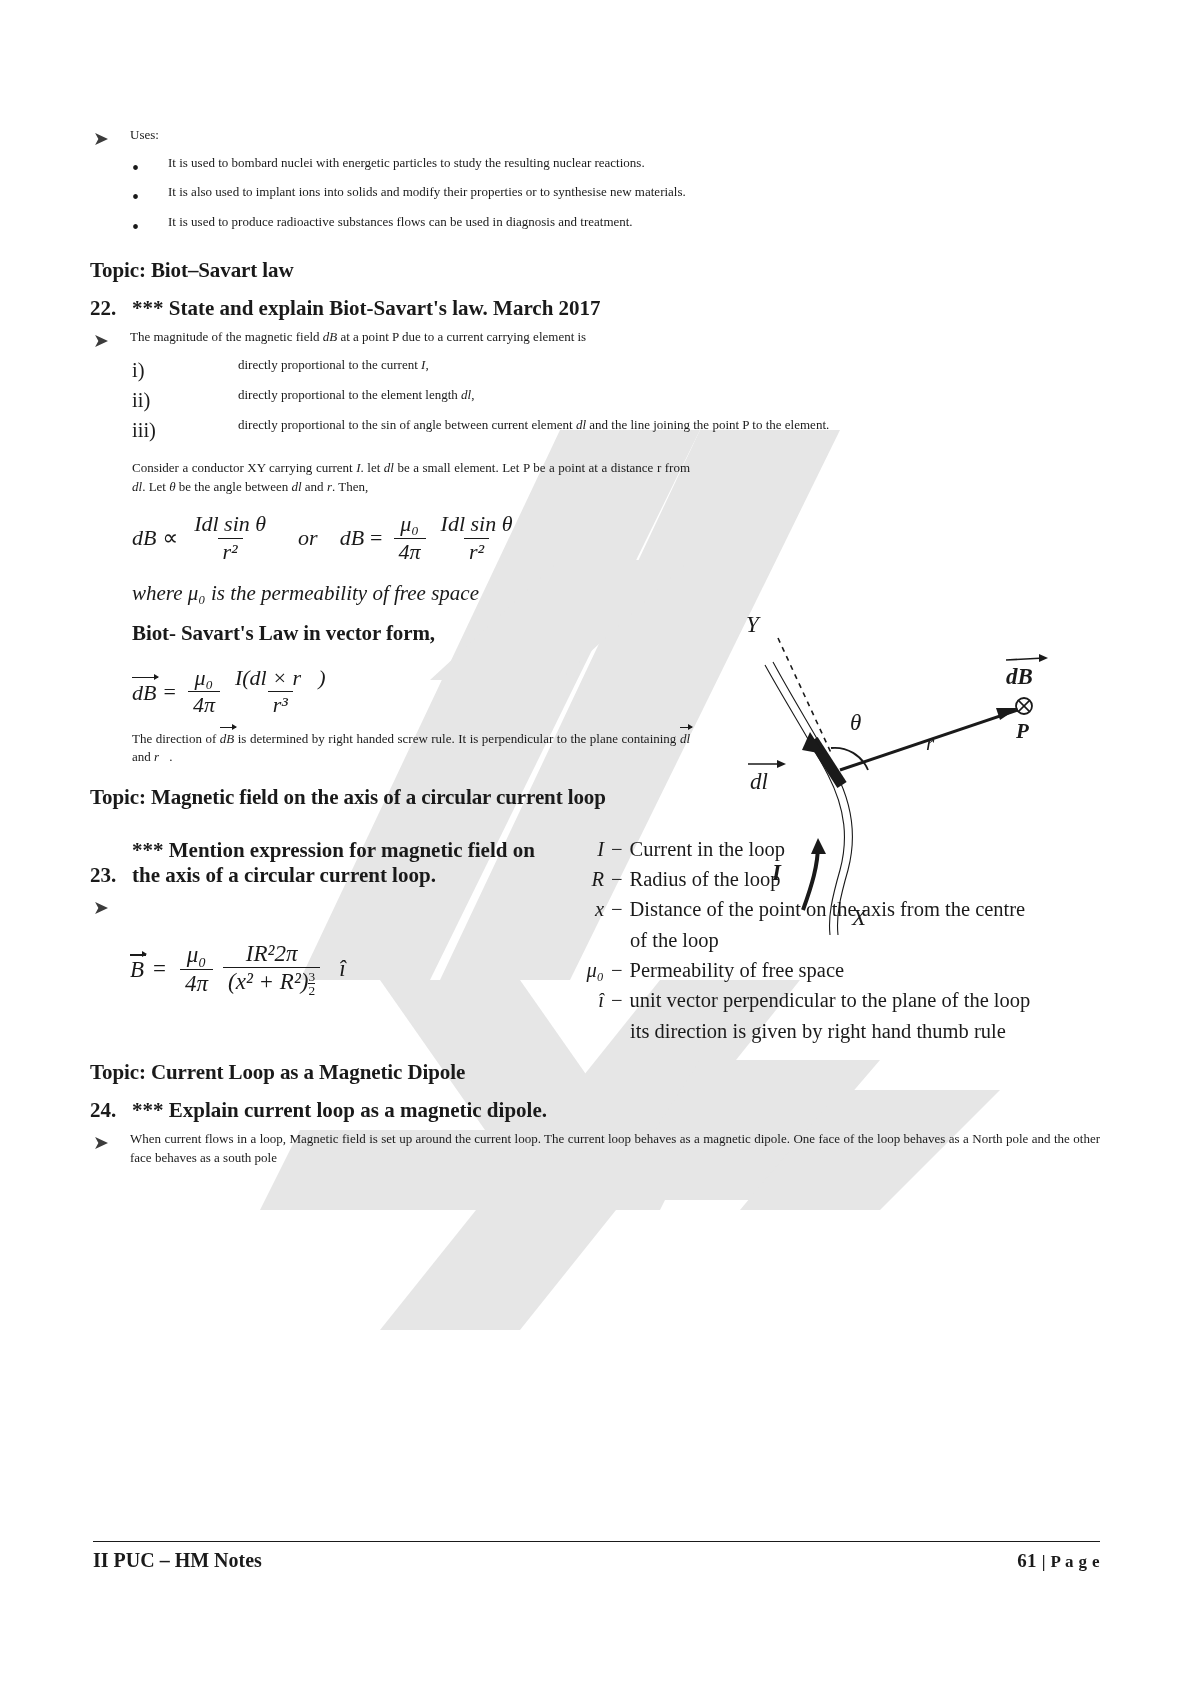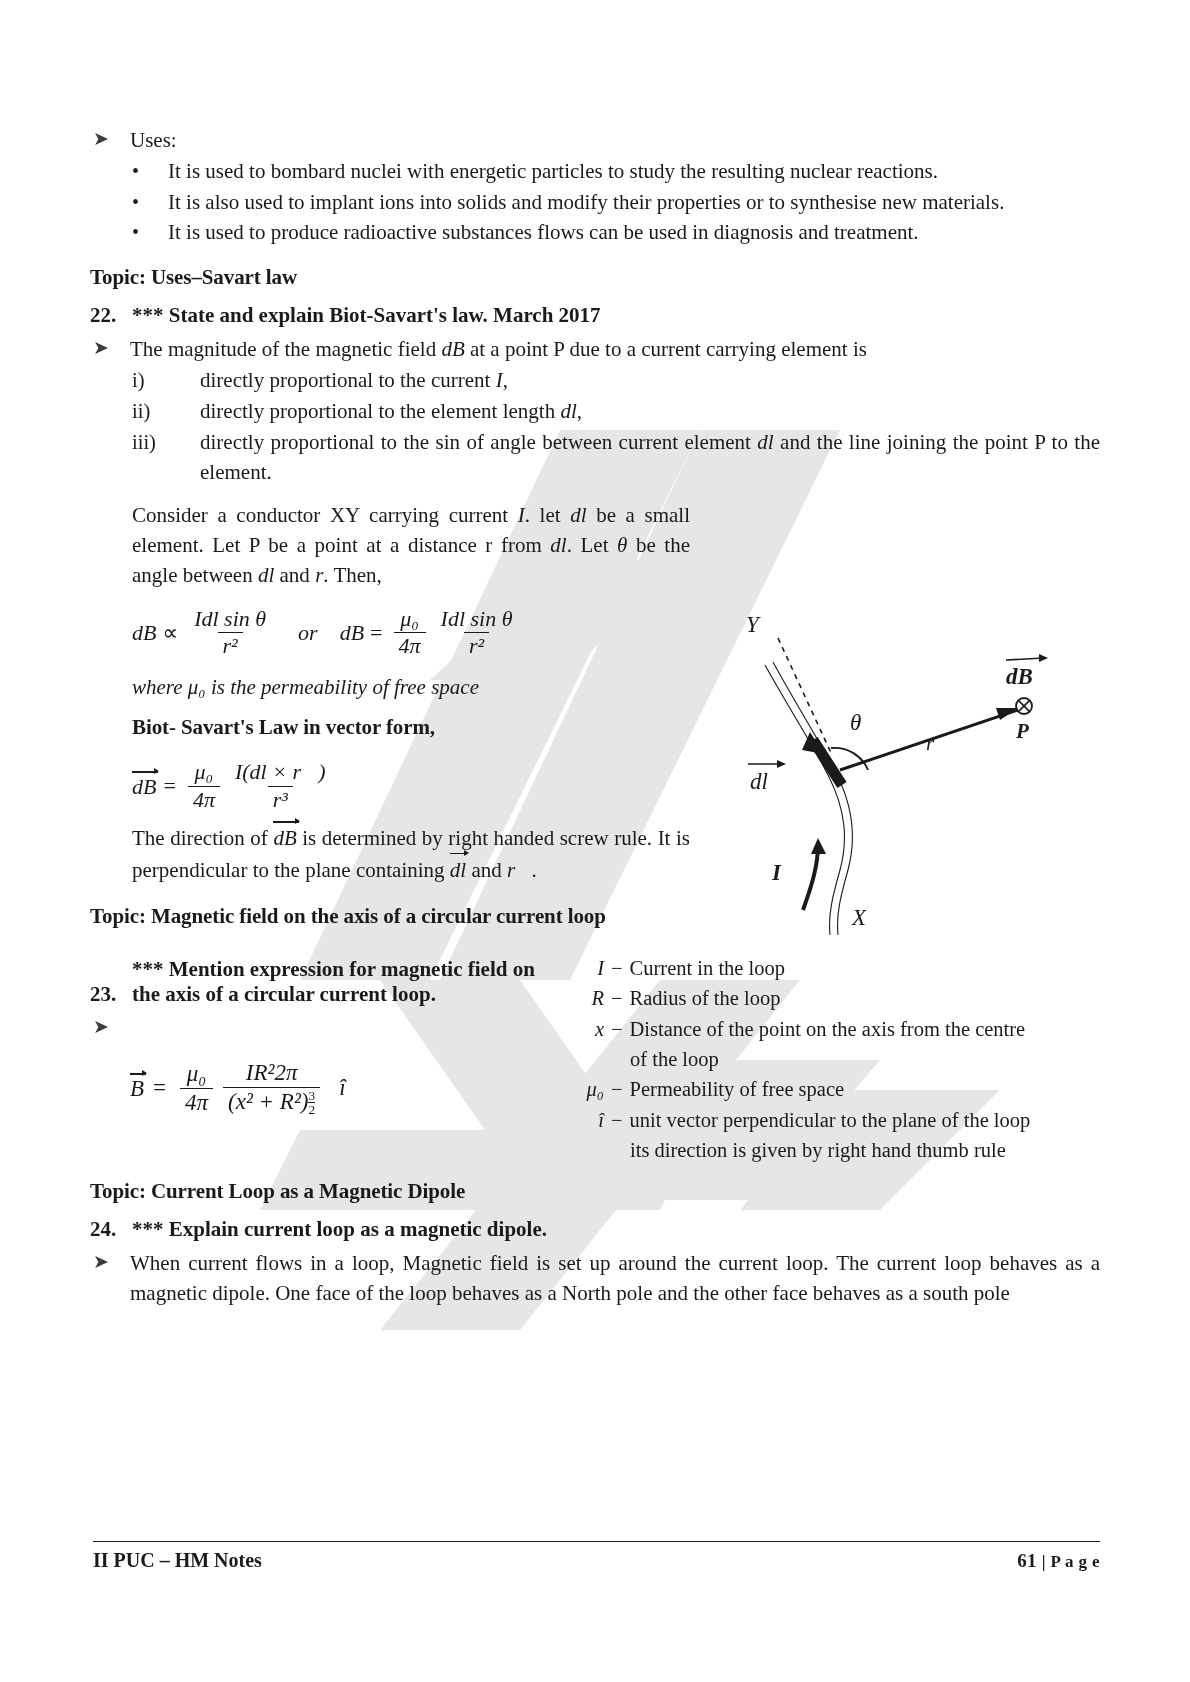--- a/index.html
+++ b/index.html
@@ -25,21 +25,21 @@
   }
   .content {
     position: relative;
     z-index: 2;
     padding: 126px 90px 0 90px;
     box-sizing: border-box;
   }
 
   
   .body-txt {
-    font-size: 21px;
+    font-size: 13px;
     line-height: 1.42;
     text-align: justify;
     color: #1a1a1a;
   }
   .just { text-align: justify; text-justify: inter-word; }
   .mi { font-style: italic; font-family: "Liberation Serif", serif; }
 
   
   .arrow-row {
     display: flex;
@@ -77,21 +77,21 @@
     align-items: flex-start;
     padding-left: 42px;
     margin-bottom: 1px;
   }
   .rom-mark {
     width: 68px;
     flex: 0 0 68px;
     font-size: 20.5px;
     line-height: 1.42;
   }
-  .rom-body { flex: 1 1 auto; }
+  .rom-body { flex: 1 1 auto; margin-left: 38px; }
 
   
   .topic {
     font-weight: bold;
     font-size: 21px;
     margin: 17px 0 13px 0;
     letter-spacing: -0.1px;
   }
   .qline {
     display: flex;
@@ -240,21 +240,21 @@
     </div>
     <div class="dot-row">
       <div class="dot-mark">•</div>
       <div class="dot-body body-txt just">It is also used to implant ions into solids and modify their properties or to synthesise new materials.</div>
     </div>
     <div class="dot-row">
       <div class="dot-mark">•</div>
       <div class="dot-body body-txt just">It is used to produce radioactive substances flows can be used in diagnosis and treatment.</div>
     </div>
 
-    <div class="topic">Topic: Uses–Savart law</div>
+    <div class="topic">Topic: Biot–Savart law</div>
 
     <div class="qline">
       <span class="qnum">22.</span>
       <span class="qtext">*** State and explain Biot-Savart's law.  March 2017</span>
     </div>
 
     <div class="arrow-row">
       <div class="arrow-mark">➤</div>
       <div class="arrow-body body-txt" style="text-align:left;">
         <span>The magnitude of the magnetic field </span><span class="mi">dB</span><span> at a point P due to a current carrying element is</span>

